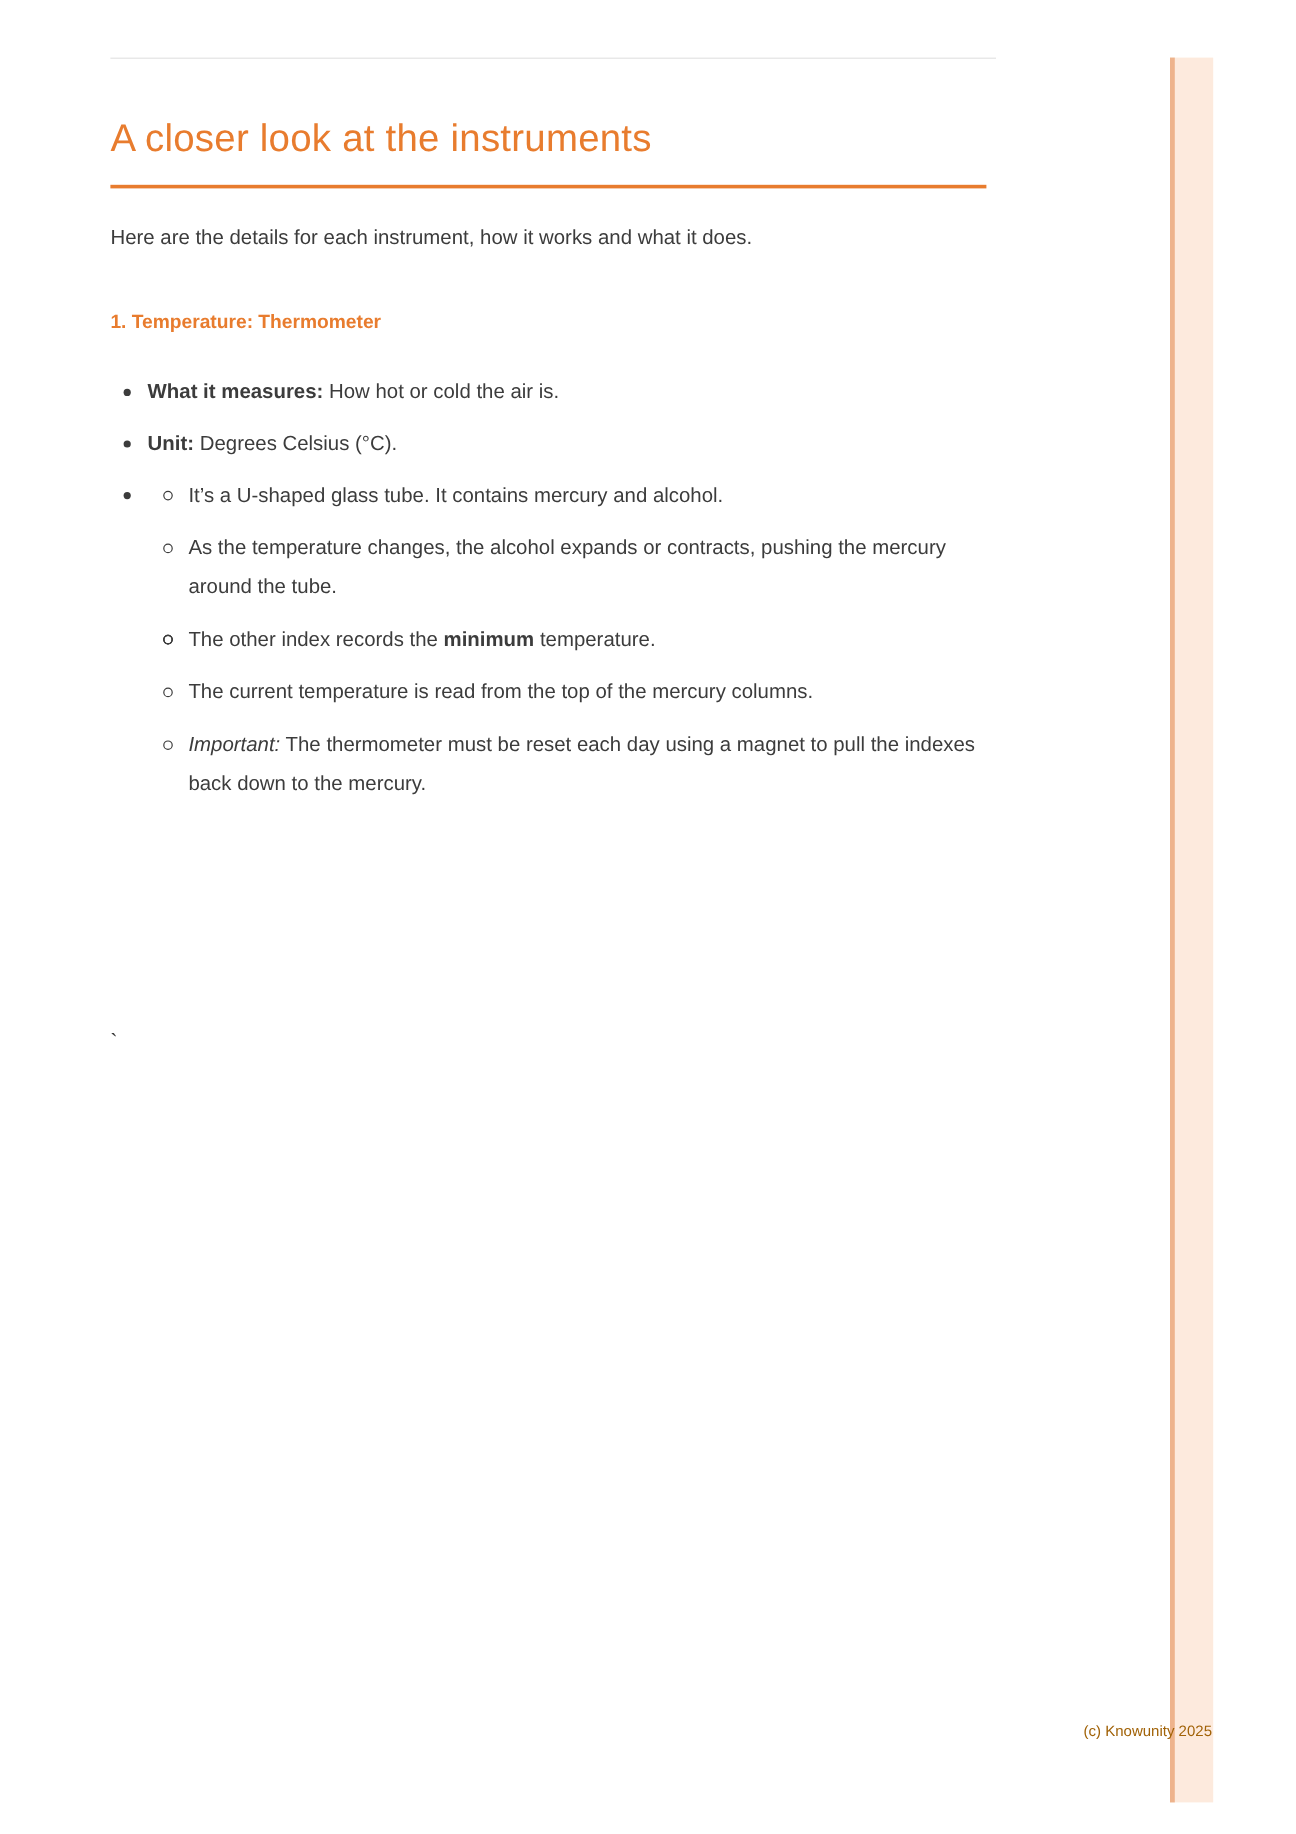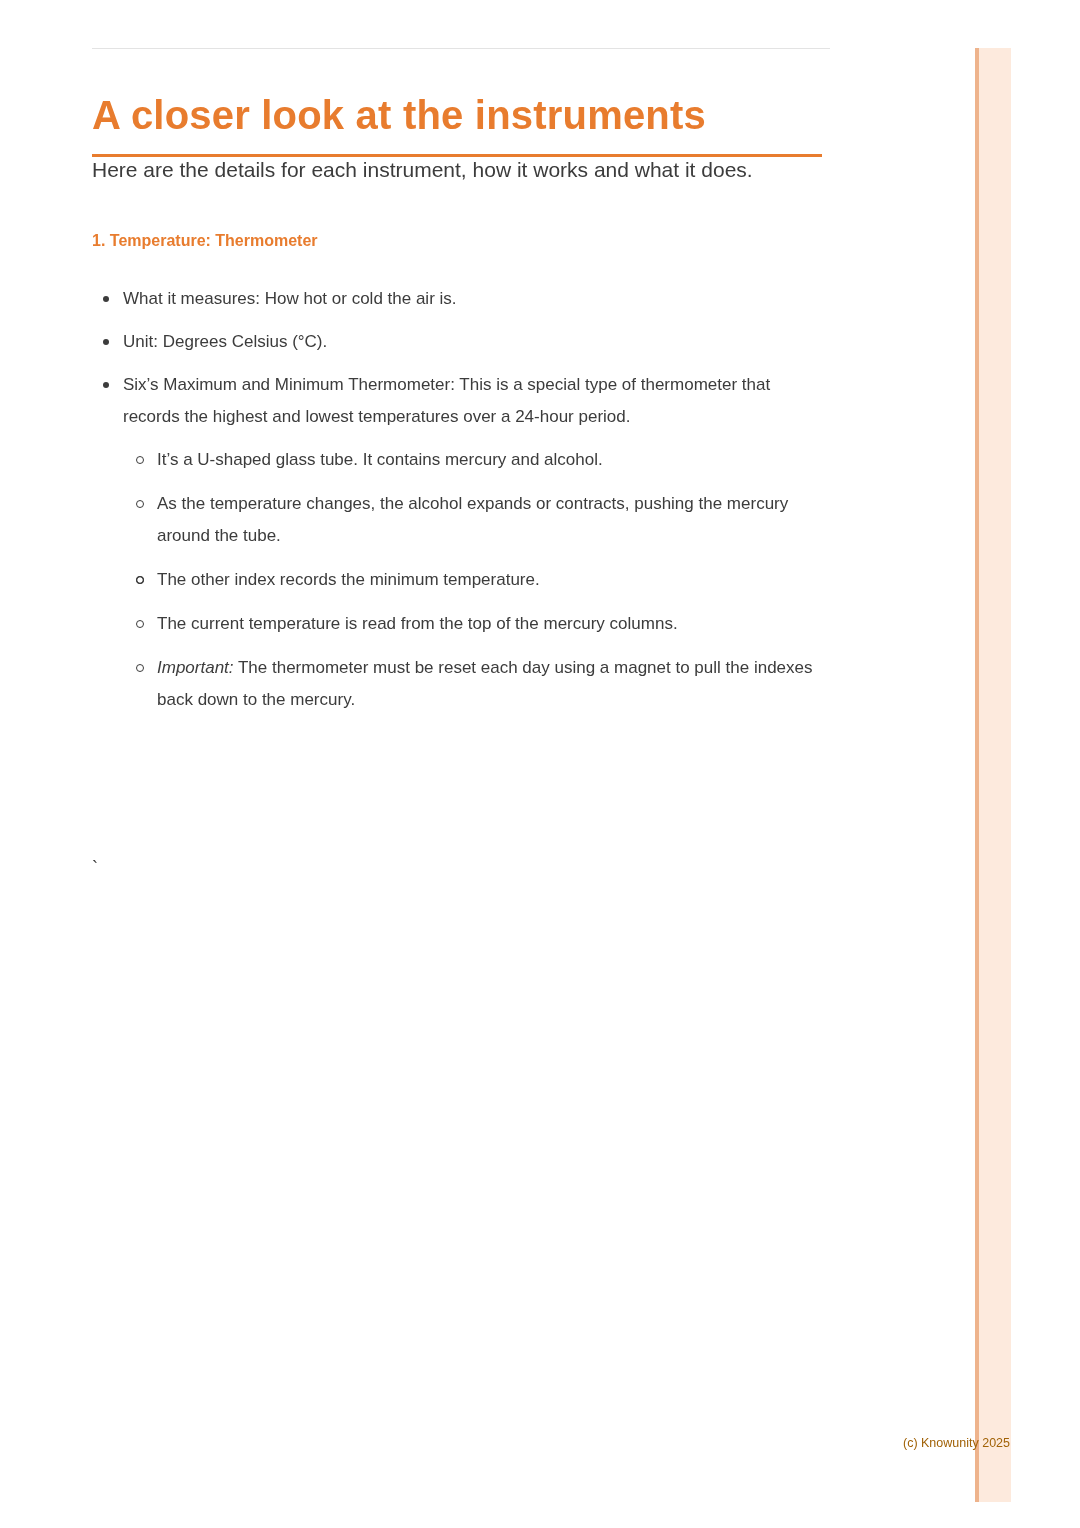--- a/index.html
+++ b/index.html
@@ -23,29 +23,30 @@
   .side-band-line {
     position: absolute; left: 0; top: 0;
     width: 4px; height: 100%;
     background: var(--band-line, #eeb38c);
   }
   .content {
     position: absolute; left: 92px; top: 96px; width: 730px;
   }
   h1.page-title {
     color: var(--accent-orange, #e87c2e);
-    font-size: 40px; font-weight: 700; line-height: 38px;
+    font-size: 32px; font-weight: 400; line-height: 38px;
     letter-spacing: 0.2px;
   }
   .heading-rule {
     margin-top: 20px; height: 3px;
     background: var(--accent-orange, #e87c2e);
   }
   p.intro {
-    font-size: 21px; line-height: 26px;
+    margin-top: 28px;
+    font-size: 17px; line-height: 26px;
   }
   h2.section-title {
     margin-top: 42px;
     color: var(--accent-orange, #e87c2e);
     font-size: 16px; font-weight: 700; line-height: 32px;
   }
   ul.bullets {
     list-style: none;
     margin-top: 26px;
     font-size: 17px; line-height: 32px;
@@ -71,21 +72,21 @@
     padding-left: 34px;
     margin-bottom: 12px;
   }
   ul.sub-bullets > li:last-child { margin-bottom: 0; }
   .circle {
     position: absolute; left: 13px; top: 12px;
     width: 8px; height: 8px; border-radius: 50%;
     border: 1.6px solid var(--body-text, #3c3c3c);
     background: transparent;
   }
-  b { font-weight: 400; }
+  b { font-weight: 700; }
   i { }
   .stray-char {
     position: absolute; left: 92px; top: 858px;
     font-size: 18px; color: var(--body-text, #3c3c3c);
   }
   .footer-note {
     position: absolute; top: 1436px; right: 70px;
     font-size: 12.5px; color: #a16207;
     z-index: 2;
   }
@@ -115,21 +116,20 @@
       <span><b>What it measures:</b><span> How hot or cold the air is.</span></span>
     </li>
 
     <li>
       <span class="dot"></span>
       <span><b>Unit:</b><span> Degrees Celsius (°C).</span></span>
     </li>
 
     <li>
       <span class="dot"></span>
-      <span><b>Six’s Maximum and Minimum Thermometer:</b><span> This is a special type of thermometer that records the highest and lowest temperatures over a 24-hour period.</span></span>
 
       <ul class="sub-bullets">
 
         <li>
           <span class="circle"></span>
           <span><i></i><span>It’s a U-shaped glass tube. It contains mercury and alcohol.</span><b></b><span></span></span>
         </li>
 
         <li>
           <span class="circle"></span>

